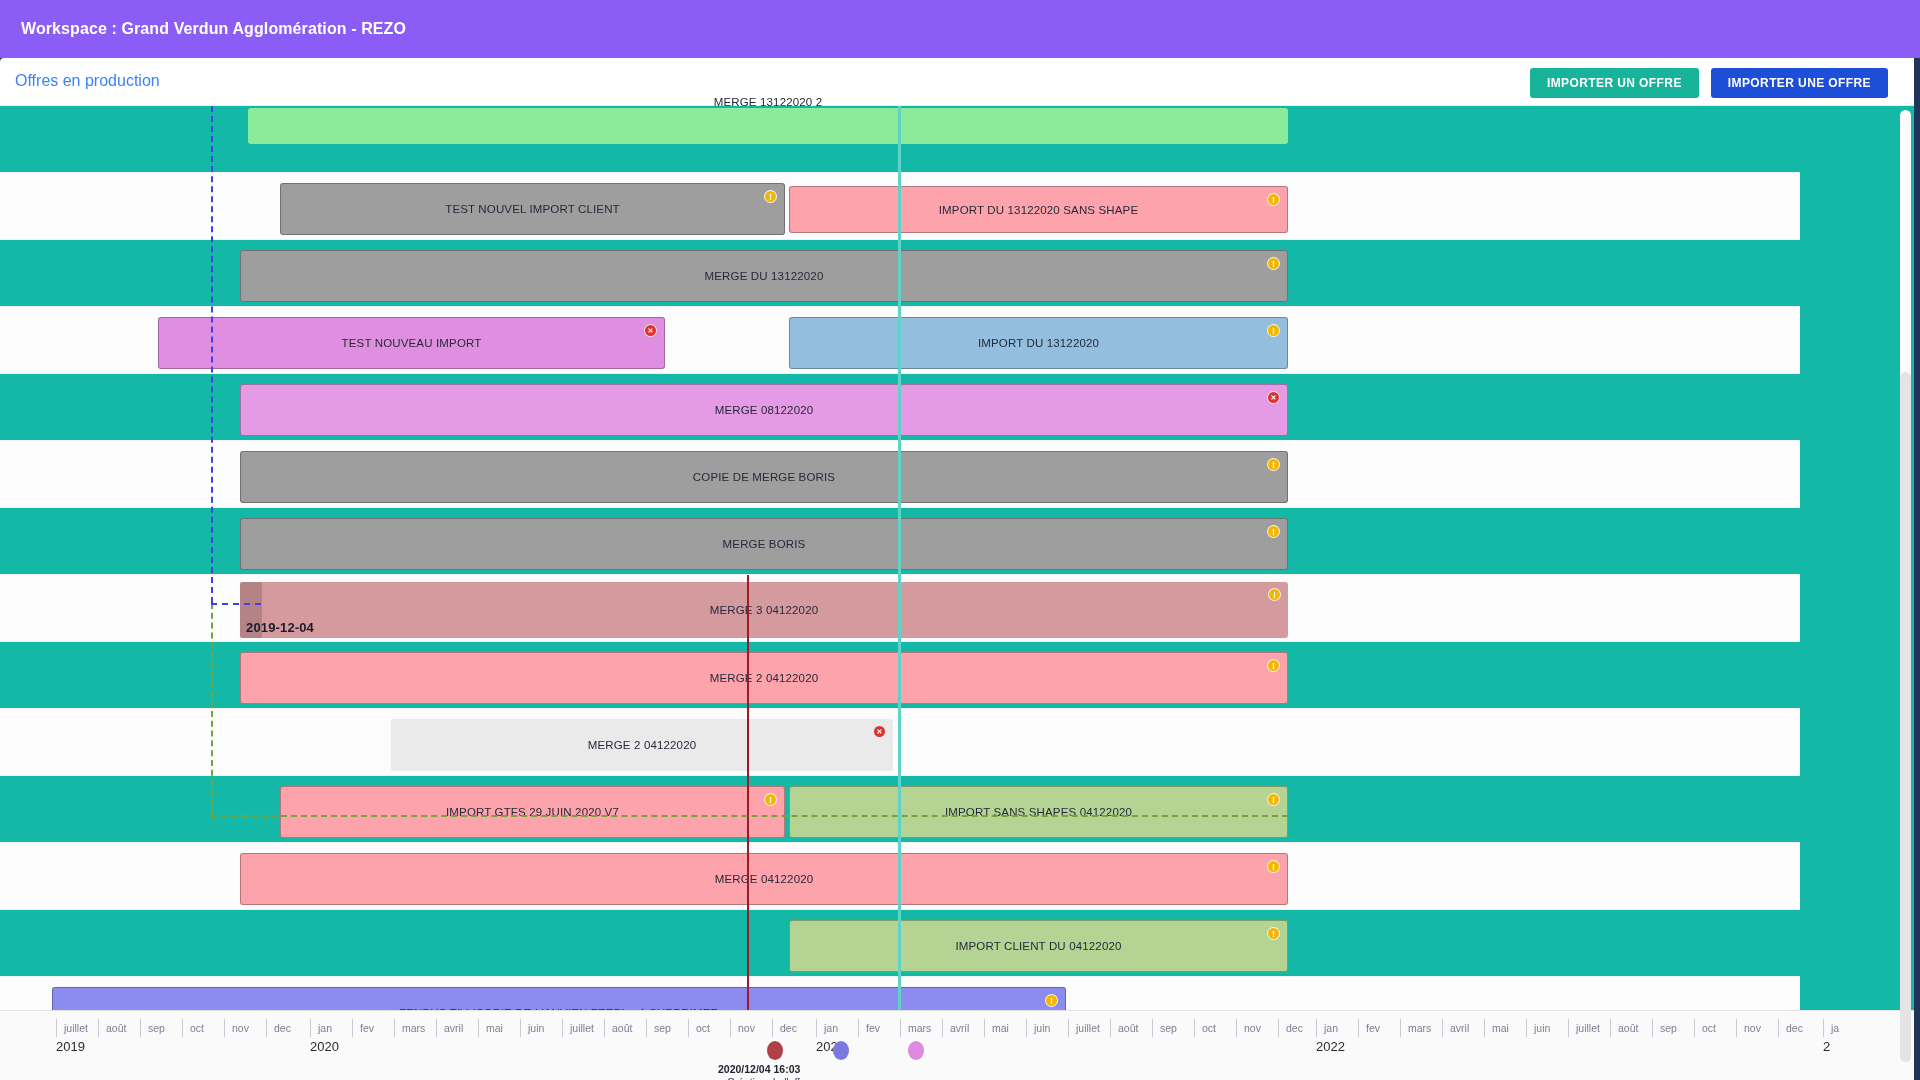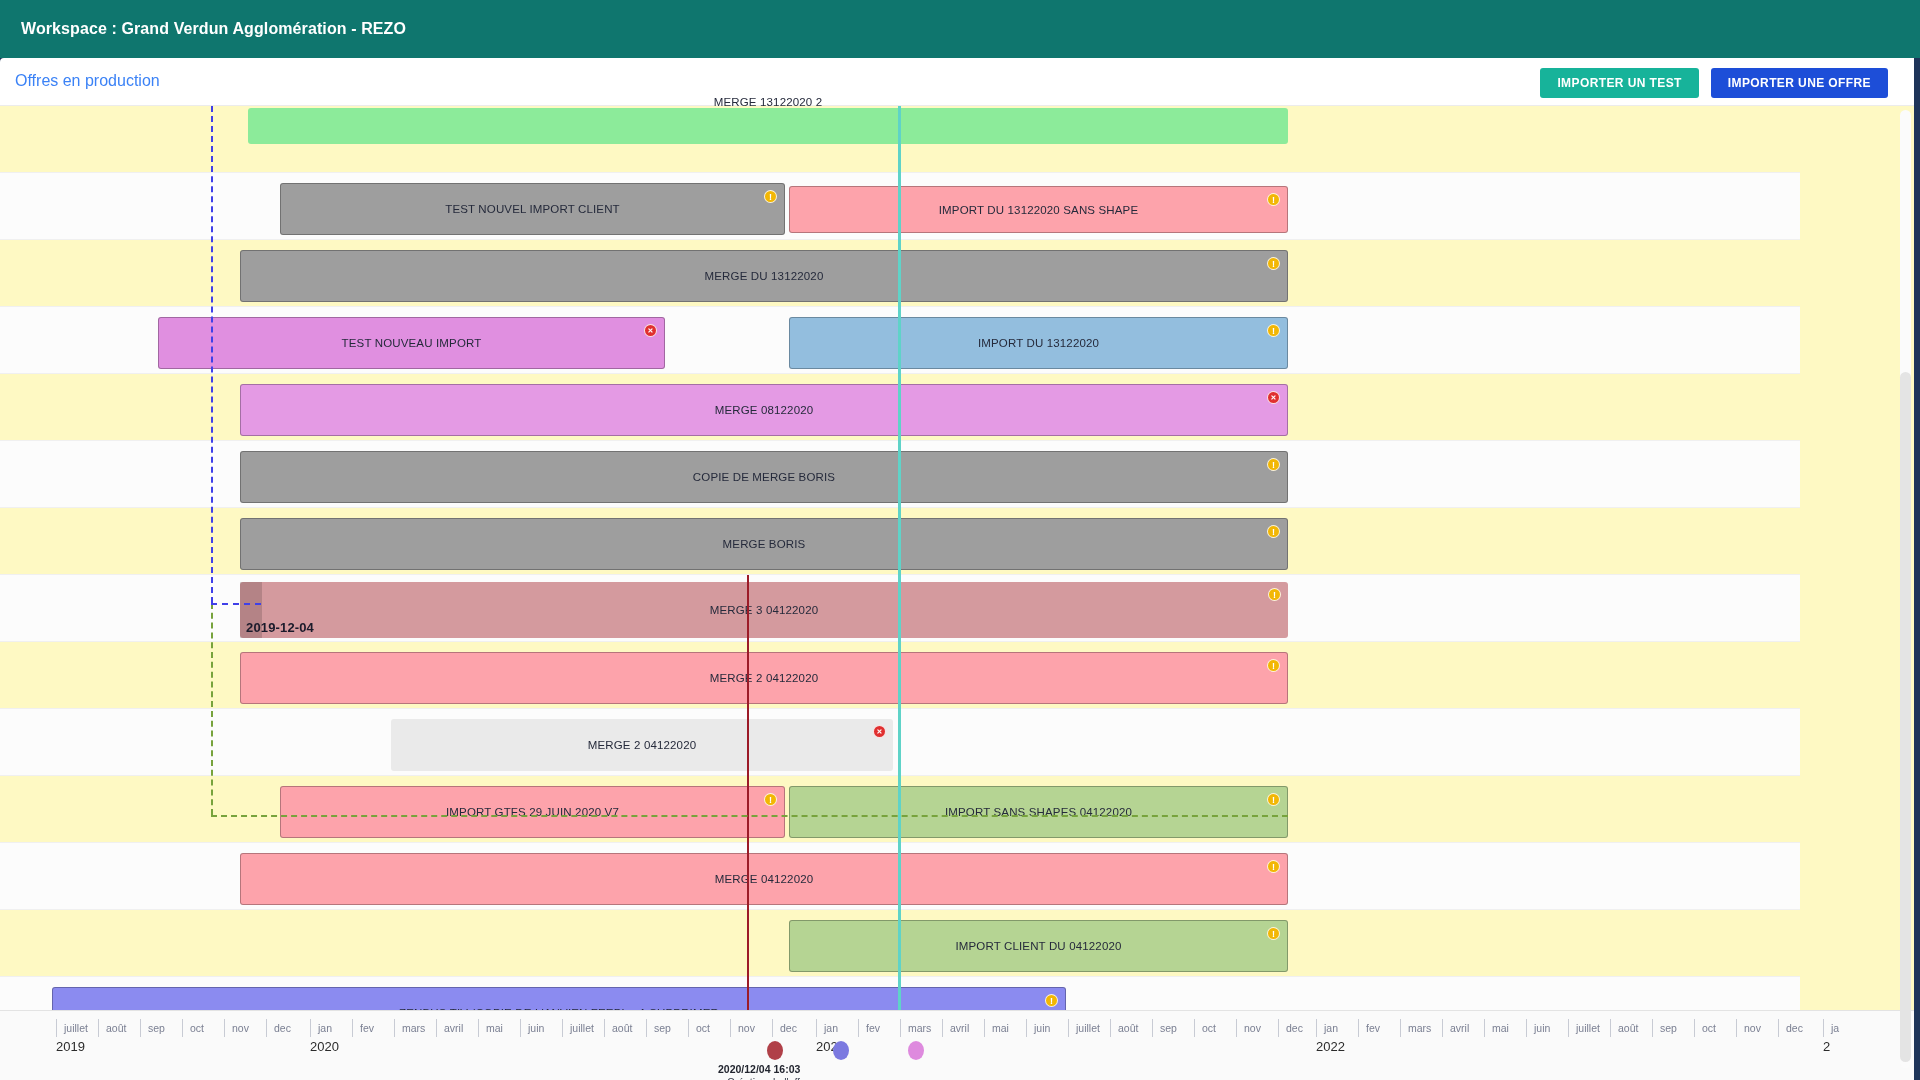--- a/index.html
+++ b/index.html
@@ -7,21 +7,21 @@
     width: 1920px; height: 1080px;
     font-family: "Liberation Sans", sans-serif;
     background: #1e3459;
     overflow: hidden;
   }
   #app { position: relative; width: 1920px; height: 1080px; background: #1e3459; }
 
   
   .topbar {
     position: absolute; left: 0; top: 0; width: 1920px; height: 58px;
-    background: #0f766e;
+    background: #8b5cf6;
     display: flex; align-items: center;
   }
   .topbar-title {
     color: #ffffff; font-size: 16px; font-weight: bold;
     margin-left: 21px; letter-spacing: .1px;
   }
 
   
   .card {
     position: absolute; left: 0; top: 58px;
@@ -45,21 +45,21 @@
     background: #17b39a; color: #fff; border: none; border-radius: 3px;
     font-size: 12px; font-weight: bold; letter-spacing: .4px;
     padding: 0 17px; height: 30px; line-height: 30px; cursor: pointer;
     font-family: "Liberation Sans", sans-serif;
   }
 
   
   .gantt {
     position: absolute; left: 0; top: 48px;
     width: 1914px; height: 974px;
-    background: #fef9c3;
+    background: #14b8a6;
   }
   .rows { position: absolute; left: 0; top: 0; width: 1800px; height: 905px; }
   .row {
     position: absolute; left: 0; width: 1800px;
     border-bottom: 1px solid #f0f0f0;
   }
   .row.alt { background: #fcfcfc; }
 
   .bar {
     position: absolute;
@@ -145,21 +145,21 @@
   <div class="topbar">
     <div class="topbar-title">Workspace : Grand Verdun Agglomération - REZO</div>
   </div>
 
   <div class="card">
 
     <div class="card-header">
       <div class="card-title">Offres en production</div>
       <div class="btn-row" id="btnrow">
           <button class="btn" style="background: #15803d; margin-top: 48px;">NOUVELLE OFFRE</button>
-          <button class="btn" style="background: rgb(23, 179, 154);">IMPORTER UN TEST</button>
+          <button class="btn" style="background: rgb(23, 179, 154);">IMPORTER UN OFFRE</button>
           <button class="btn" style="background: #1d4ed8;">IMPORTER UNE OFFRE</button>
         </div>
     </div>
 
     <div class="gantt">
       <div class="rows" id="rows">
           <div class="row" style="top: 0px; height: 67px;">
             <div class="bar" style="left: 248px; width: 1040px; top: 2px; height: 36px; background: rgb(140, 235, 154);">
               <span style="position: absolute; left: 50%; top: -12px; transform: translateX(-50%);">MERGE 13122020 2</span>
             </div>

